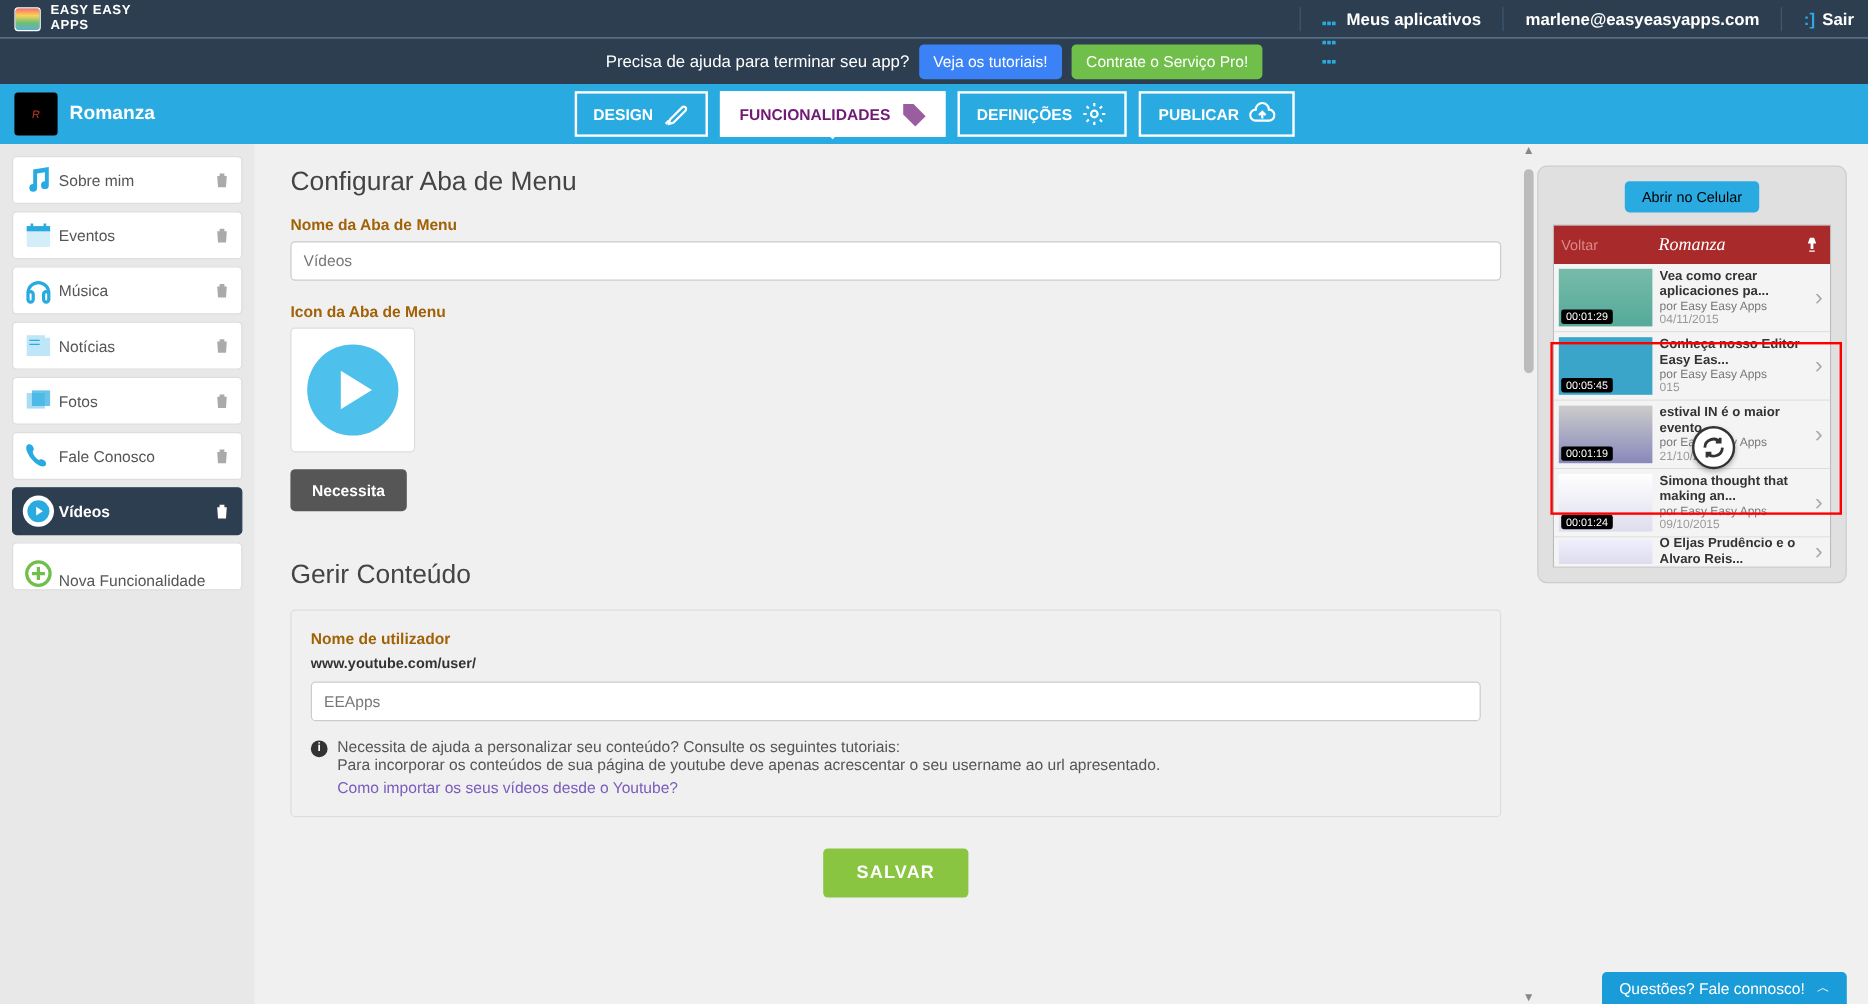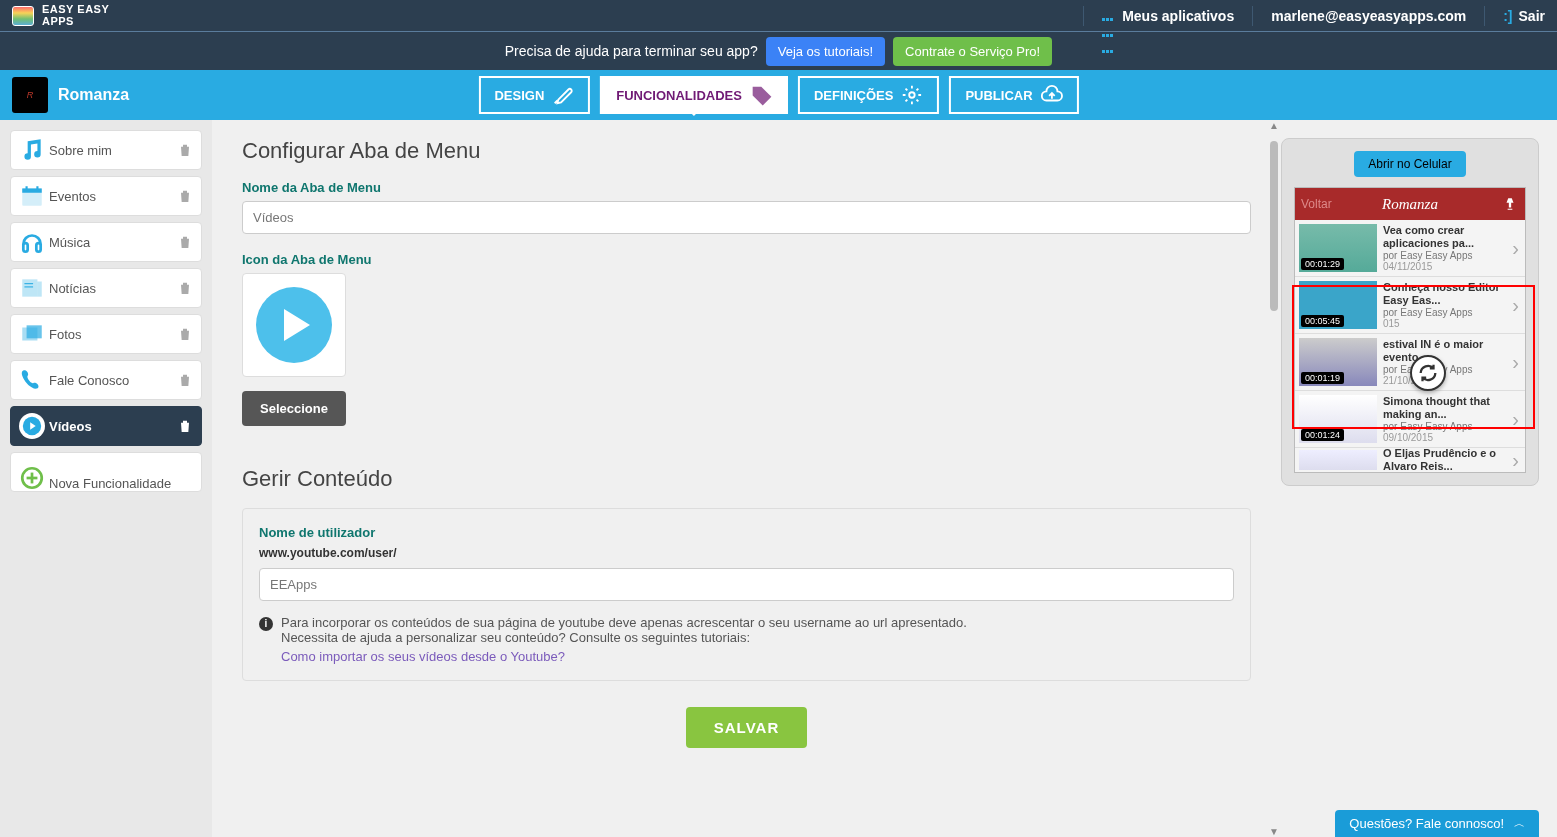--- a/index.html
+++ b/index.html
@@ -45,21 +45,21 @@
 .side-item.active .s-trash { color: #fff; }
 .side-new .s-ico { color: #6fbf4a; }
 .side-new .s-label { text-align: left; }
 
 
 .content { flex: 1; padding: 18px 30px 30px 30px; overflow: hidden; position: relative; }
 .scroll-track { position: absolute; right: 2px; top: 0; bottom: 0; width: 10px; }
 .scroll-track .sthumb { width: 8px; height: 170px; background: #bbb; border-radius: 4px; margin: 10px auto 0; }
 .section-title { font-size: 22px; font-weight: 300; color: #444; margin-bottom: 16px; }
 .section-title.top { margin-top: 0; }
-.field-label { font-weight: 600; font-size: 13px; color: #0f766e; margin-bottom: 6px; }
+.field-label { font-weight: 600; font-size: 13px; color: #a16207; margin-bottom: 6px; }
 .text-input { width: 100%; border: 1px solid #ccc; border-radius: 4px; padding: 8px 10px; font-size: 13px; color: #777; }
 .icon-box { width: 104px; height: 104px; border: 1px solid #ddd; border-radius: 4px; background: #fff; display: flex; align-items: center; justify-content: center; margin-top: 6px; }
 .play-circle { width: 76px; height: 76px; border-radius: 50%; background: #4dc0eb; display: flex; align-items: center; justify-content: center; }
 .play-tri { width: 0; height: 0; border-style: solid; border-width: 16px 0 16px 26px; border-color: transparent transparent transparent #fff; margin-left: 6px; }
 .btn-dark { background: #565656; color: #fff; border: none; padding: 10px 18px; font-weight: 600; font-size: 13px; border-radius: 4px; cursor: pointer; margin-top: 14px; }
 .content-panel { border: 1px solid #ddd; border-radius: 4px; padding: 16px; margin-top: 10px; }
 .url-prefix { font-weight: 700; font-size: 12px; color: #333; margin-top: 4px; }
 .info-row { font-size: 13px; color: #555; margin-top: 14px; display: flex; gap: 8px; }
 .info-icon { width: 14px; height: 14px; background: #333; border-radius: 50%; color: #fff; font-size: 10px; font-weight: 700; text-align:center; line-height:14px; flex-shrink:0; margin-top:2px;}
 .import-link { color: #7b5bbb; font-size: 13px; cursor: pointer; display: inline-block; margin-top: 4px; }
@@ -246,34 +246,34 @@
     <div class="section-title top">Configurar Aba de Menu</div>
     <div class="field-label">Nome da Aba de Menu</div>
     <input class="text-input" value="Vídeos" style="">
     <div style="height:18px"></div>
     <div class="field-label">Icon da Aba de Menu</div>
     <div class="icon-box">
       <div class="play-circle">
           <div class="play-tri"></div>
         </div>
     </div>
-    <button class="btn-dark">Seleccione</button>
+    <button class="btn-dark">Necessita</button>
 
     <div style="height:40px"></div>
     <div class="section-title">Gerir Conteúdo</div>
     <div class="content-panel">
       <div class="field-label">Nome de utilizador</div>
       <div class="url-prefix">www.youtube.com/user/</div>
       <div style="height:8px"></div>
       <input class="text-input" value="EEApps" style="">
       <div class="info-row">
         <div class="info-icon">i</div>
         <div>
+          <div>Necessita de ajuda a personalizar seu conteúdo? Consulte os seguintes tutoriais:</div>
           <div>Para incorporar os conteúdos de sua página de youtube deve apenas acrescentar o seu username ao url apresentado.</div>
-          <div>Necessita de ajuda a personalizar seu conteúdo? Consulte os seguintes tutoriais:</div>
           <a class="import-link">Como importar os seus vídeos desde o Youtube?</a>
         </div>
       </div>
     </div>
     <button class="save-btn">SALVAR</button>
 
     <div class="scroll-track">
       <div style="text-align:center;color:#888;font-size:10px">▲</div>
       <div class="sthumb"></div>
       <div style="position:absolute;bottom:0;width:100%;text-align:center;color:#888;font-size:10px">▼</div>

